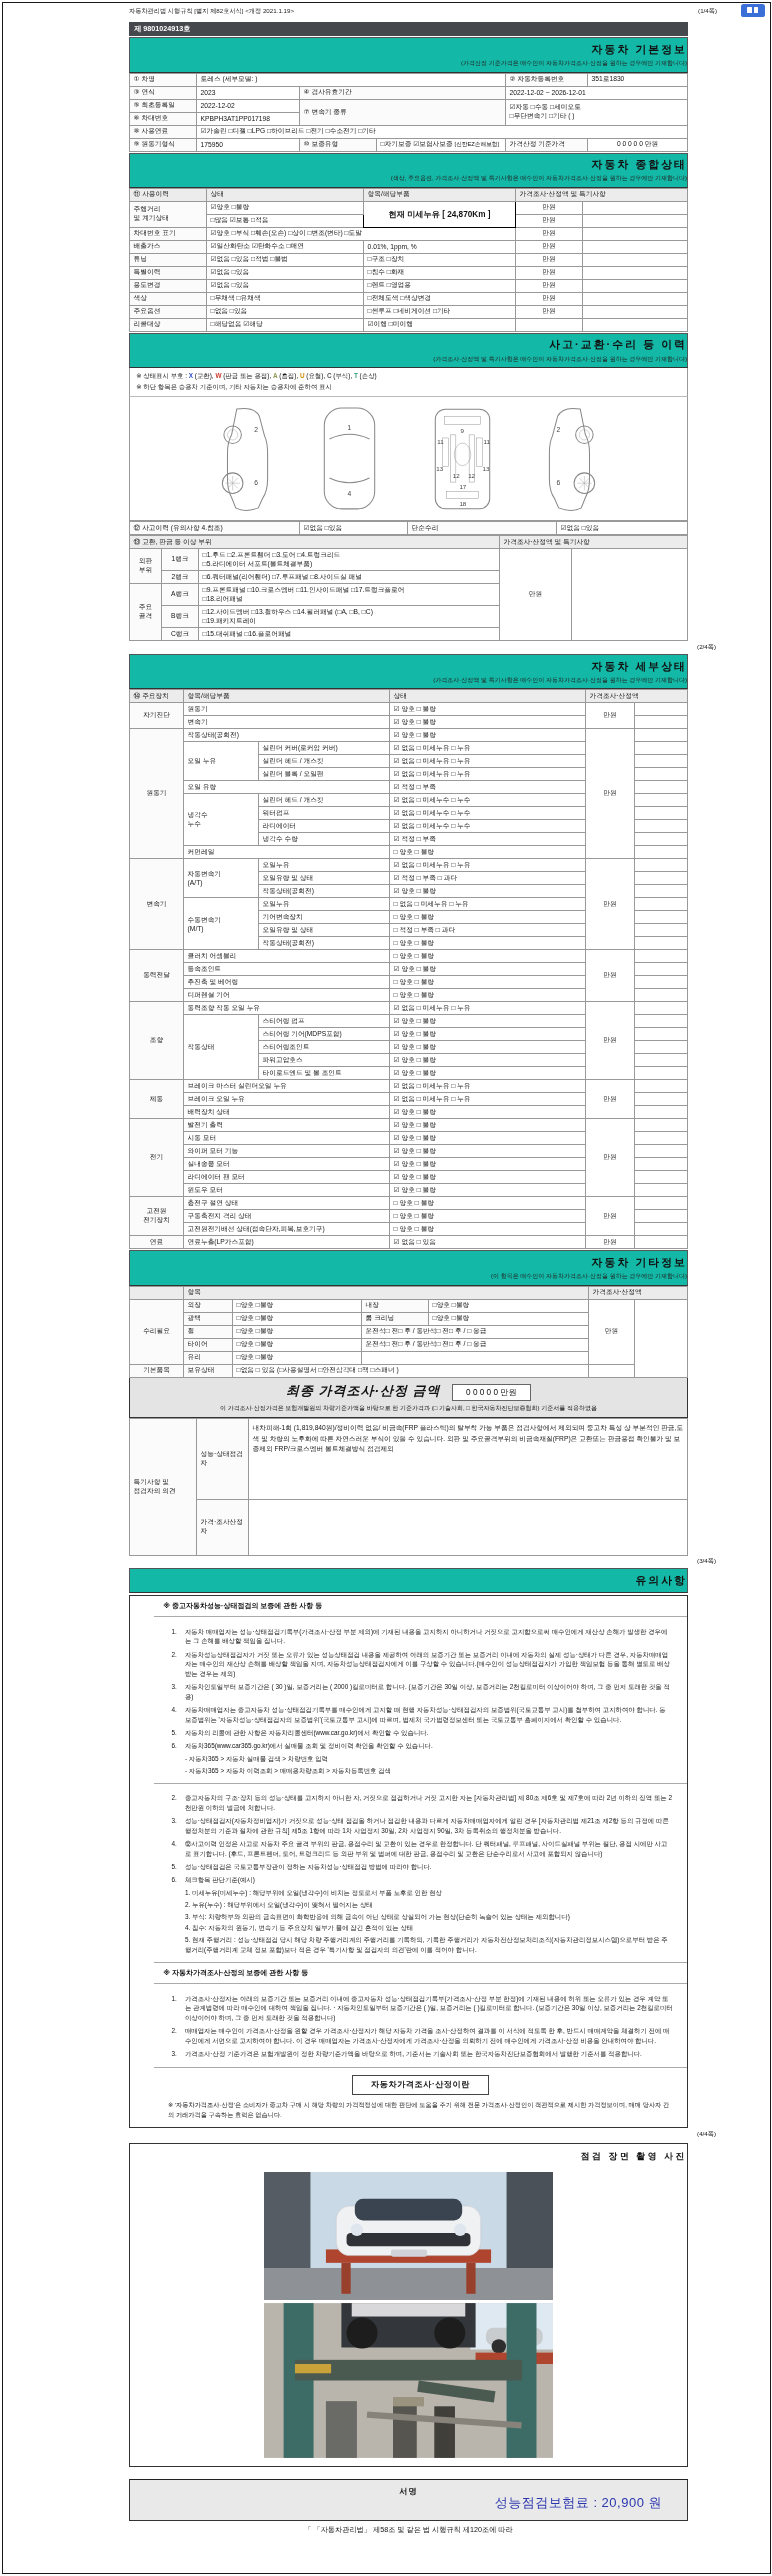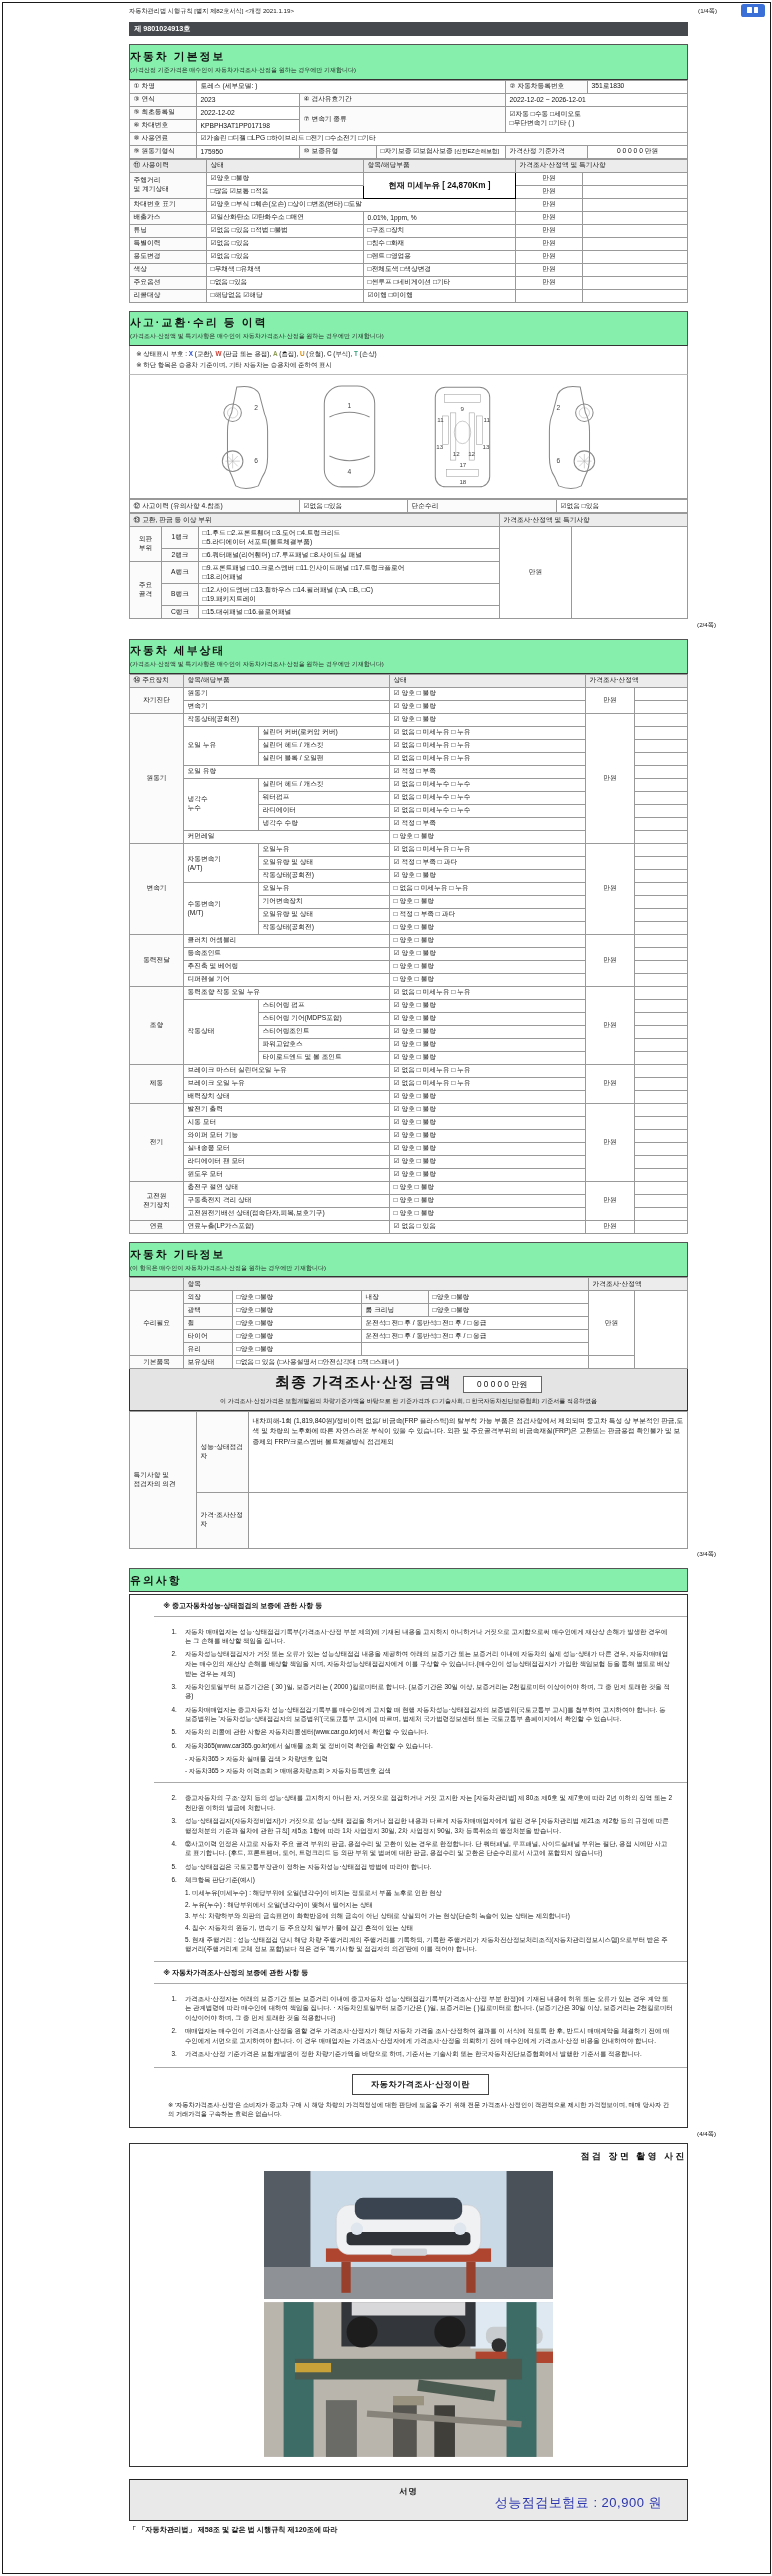--- a/index.html
+++ b/index.html
@@ -12,21 +12,21 @@
   .content{position:absolute;left:129px;top:20.6px;width:559px;}
   .right-mark{text-align:right;font-size:6.2px;padding:1.5px 0 1px;margin-right:-28px;}
 
   .title-band{background:#45484d;color:#fff;text-align:center;padding:3.1px 0 5.2px;}
   .white-bar{height:3.6px;background:#fff;border-radius:1.5px;margin:1px 4.1px 4.1px;}
   .title{font-size:15.5px;font-weight:bold;letter-spacing:1.5px;}
   .subtitle{font-size:8.2px;margin-top:2.1px;letter-spacing:0.5px;}
   .subtitle-note{font-size:6px;margin-top:1.5px;color:#eee;}
   .doc-no{background:#45484d;color:#fff;font-size:7.2px;font-weight:bold;padding:2.1px 5.2px;margin-top:1.5px;}
 
-  .sec-head{background:#86efac;border:0.5px solid #555;border-bottom:1px solid #333;text-align:left;padding:4.6px 0 3.6px;margin-top:8px;}
+  .sec-head{background:#14b8a6;border:0.5px solid #555;border-bottom:1px solid #333;text-align:right;padding:4.6px 0 3.6px;margin-top:1px;}
   .sec-title{font-size:10.8px;font-weight:bold;letter-spacing:2.1px;}
   .sec-note{font-size:6px;margin-top:2.1px;color:#222;}
 
   table{width:100%;border-collapse:collapse;table-layout:fixed;}
   td{border:0.5px solid #999;padding:1.5px 3.6px;vertical-align:middle;font-size:6.7px;white-space:pre-line;word-break:break-all;}
   .tbl{border:1px solid #333;}
   .lab{background:#fbfbfb;}
   .th-cell{background:#ececec;font-weight:normal;}
   .price{text-align:center;color:#222;}
   .note{background:#fff;}
@@ -50,21 +50,21 @@
   .info-box{display:inline-block;border:1px solid #444;padding:3.6px 18.5px;font-size:8.2px;font-weight:bold;letter-spacing:0.5px;}
   .info-box-text{width:505px;margin:5.2px auto 0;font-size:6.2px;line-height:1.55;text-align:left;}
 
   .photo-box{border:1px solid #333;margin-top:3.1px;padding:5.2px 0 8.2px;text-align:right;}
   .photo-title{font-size:8.8px;font-weight:bold;letter-spacing:2.6px;padding:2.1px 0 5.2px;}
   .photo{display:block;margin:3.1px auto 0;}
 
   .sign-band{border:1px solid #333;border-top:1.5px solid #222;background:#e9e9e9;position:relative;height:40px;margin-top:12px;}
   .sign-label{text-align:center;font-size:8.2px;font-weight:bold;padding-top:6.2px;letter-spacing:1px;}
   .insurance{position:absolute;right:25px;top:14px;color:#2a35ae;font-size:13px;font-weight:normal;letter-spacing:0.5px;}
-  .footer-line{text-align:left;font-size:7.2px;font-weight:bold;margin-top:4.6px;}
+  .footer-line{text-align:center;font-size:7.2px;font-weight:normal;margin-top:4.6px;}
 </style>
 </head>
 <body>
 
 <div class="outer-frame"></div>
 
 <div class="page-head">
   <span>자동차관리법 시행규칙 [별지 제82호서식] &lt;개정 2021.1.19&gt;</span>
   <span>(1/4쪽)</span>
 </div>
@@ -122,20 +122,24 @@
       <td class="lab">⑨ 원동기형식</td>
       <td>175950</td>
       <td class="lab">⑩ 보증유형</td>
       <td><span>□자기보증  ☑보험사보증</span> <span style="font-size:5.7px">[신한EZ손해보험]</span></td>
       <td class="lab">가격산정 기준가격</td>
       <td class="center">0  0  0  0  0 만원</td>
     </tr>
   </tbody>
     </table>
 
+  <div class="sec-head">
+    <div class="sec-title">자동차 종합상태</div>
+    <div class="sec-note">(색상, 주요옵션, 가격조사·산정액 및 특기사항은 매수인이 자동차가격조사·산정을 원하는 경우에만 기재합니다)</div>
+  </div>
   <table class="tbl">
     <colgroup>
         <col style="width:77px">
         <col style="width:157px">
         <col style="width:152px">
         <col style="width:67px">
         <col>
       </colgroup>
     <tbody id="overall-tbody">
         <tr>
@@ -645,21 +649,21 @@
         <tr>
           <td class="lab vgroup">기본품목</td>
           <td class="lab">보유상태</td>
           <td colspan="3">□없음  □ 있음  (□사용설명서  □안전삼각대  □잭  □스패너 )</td>
           <td class="price"></td>
         </tr>
       </tbody>
   </table>
 
   <div style="background:#e4e4e4;border:1px solid #333;border-top:none;padding:4.1px 0 4.1px;text-align:center;">
-    <span style="font-size:15px;font-weight:bold;letter-spacing:1px;">최종 가격조사·산정 금액</span>
+    <span style="font-size:13px;font-weight:bold;letter-spacing:1px;font-style:italic;">최종 가격조사·산정 금액</span>
     <span style="display:inline-block;background:#fff;border:0.5px solid #666;padding:2.1px 13.4px;margin-left:9.3px;font-size:8.2px;">0  0  0  0  0 만원</span>
     <div style="font-size:6px;margin-top:3.1px;">이 가격조사·산정가격은 보험개발원의 차량기준가액을 바탕으로 한 기준가격과 (□ 기술사회, □ 한국자동차진단보증협회) 기준서를 적용하였음</div>
   </div>
 
   <table class="tbl" style="border-top:none;">
     <colgroup>
         <col style="width:67px">
         <col style="width:52px">
         <col>
       </colgroup>

